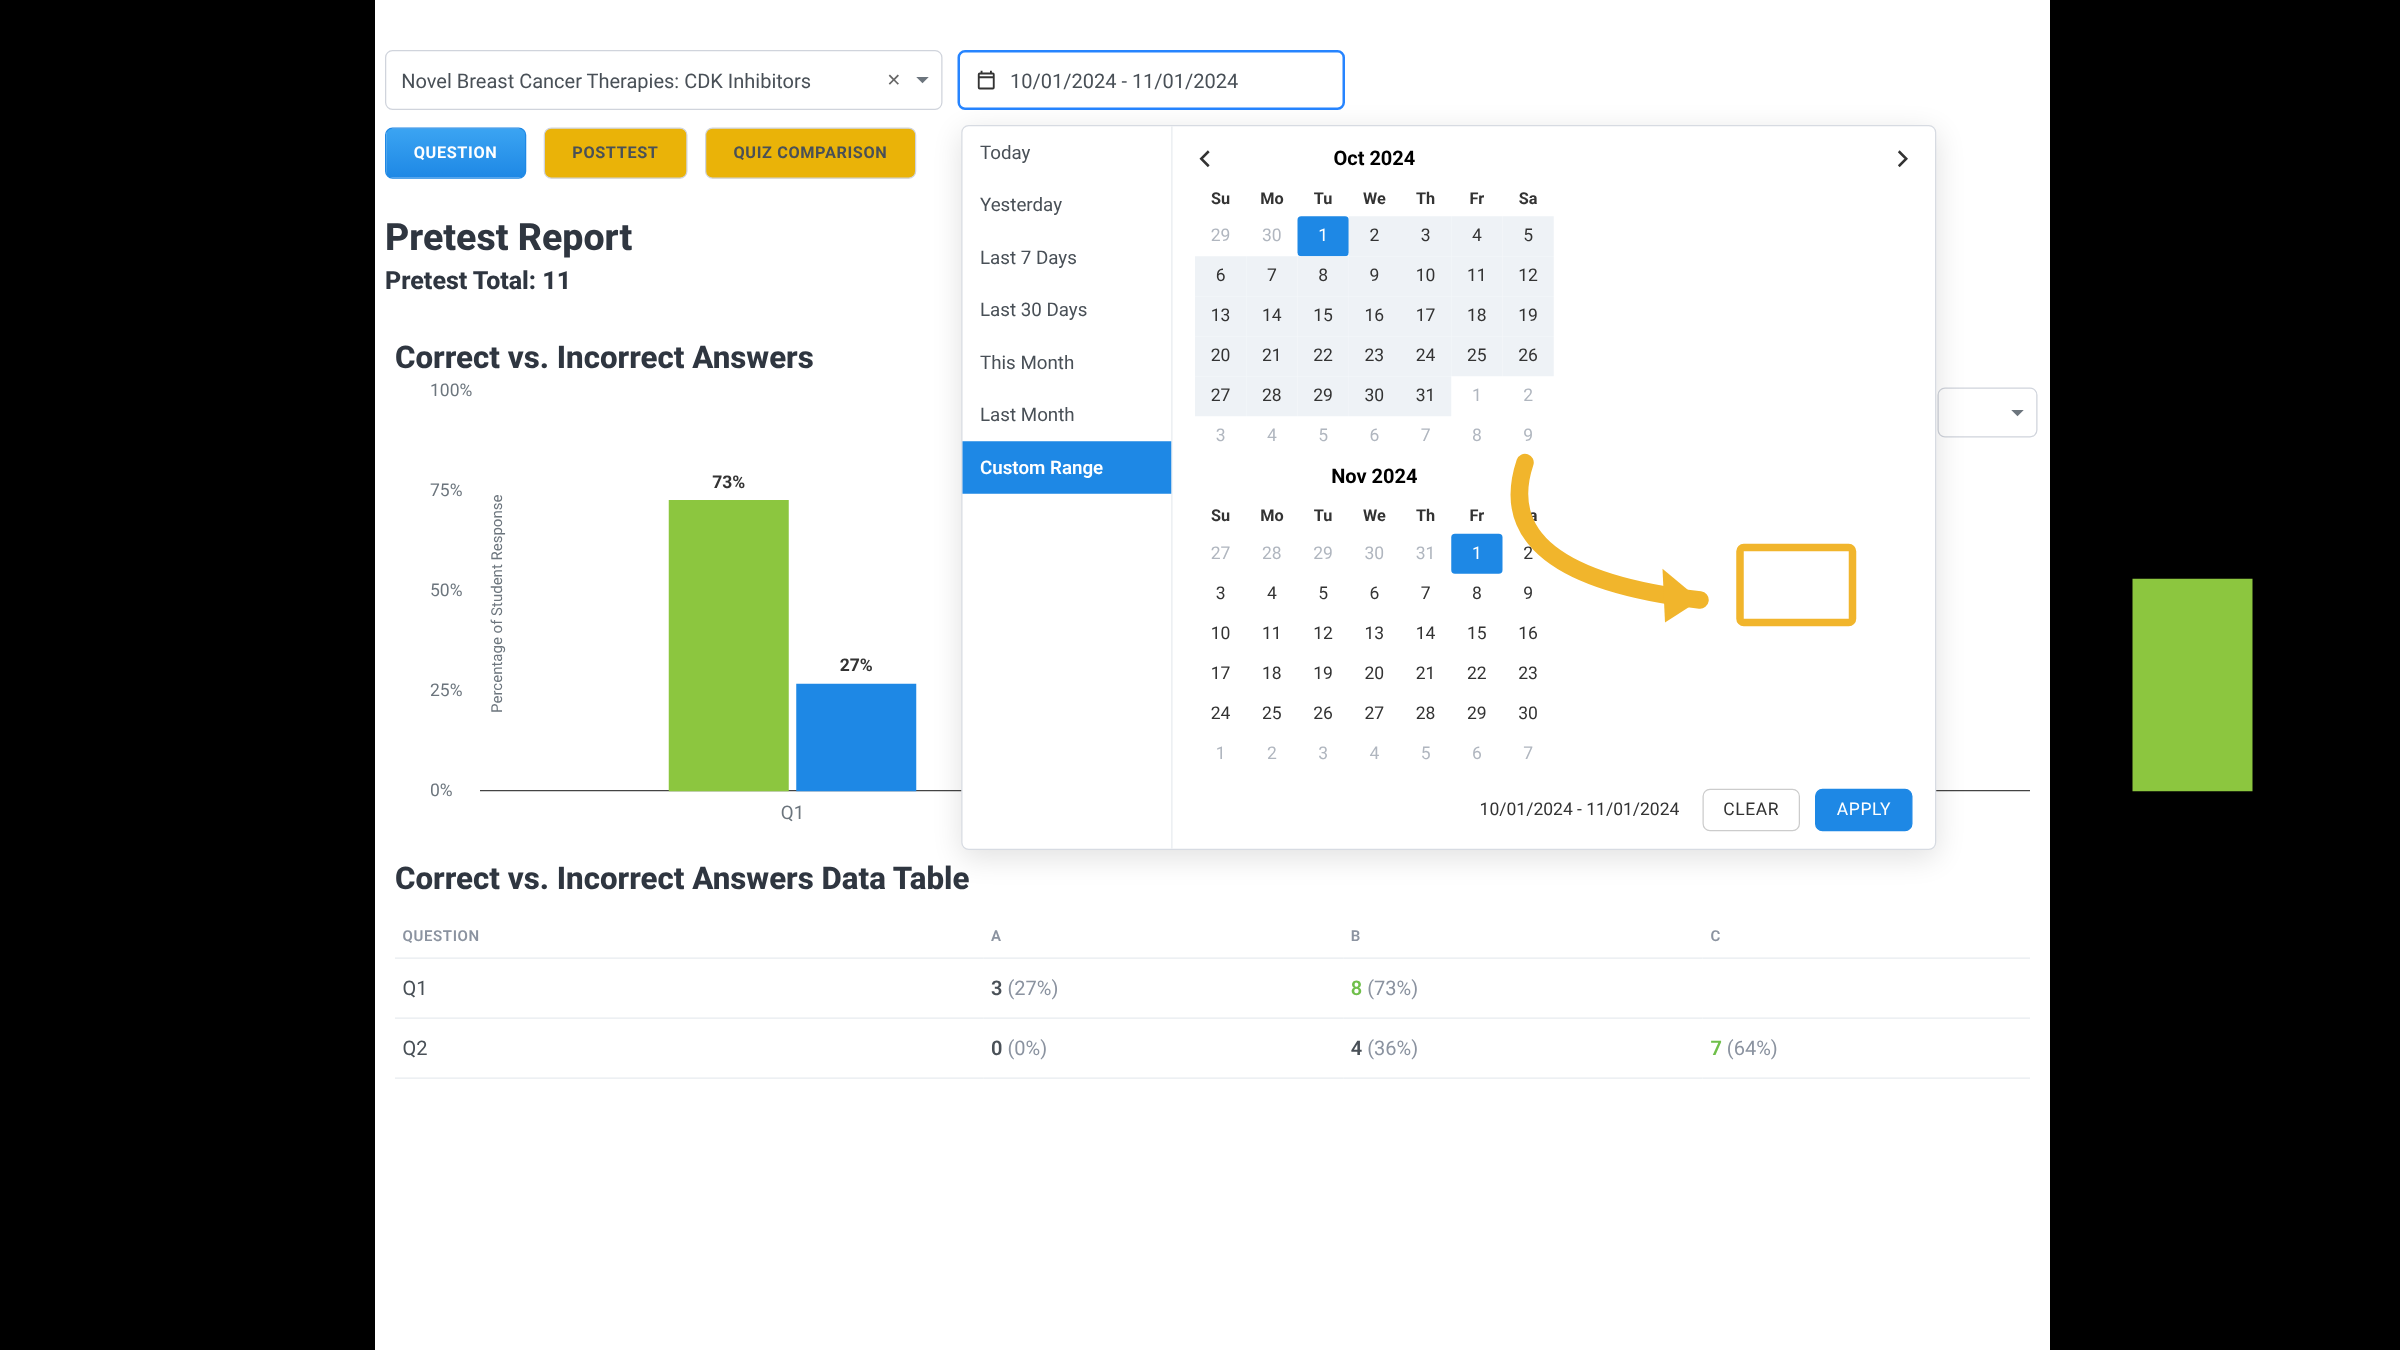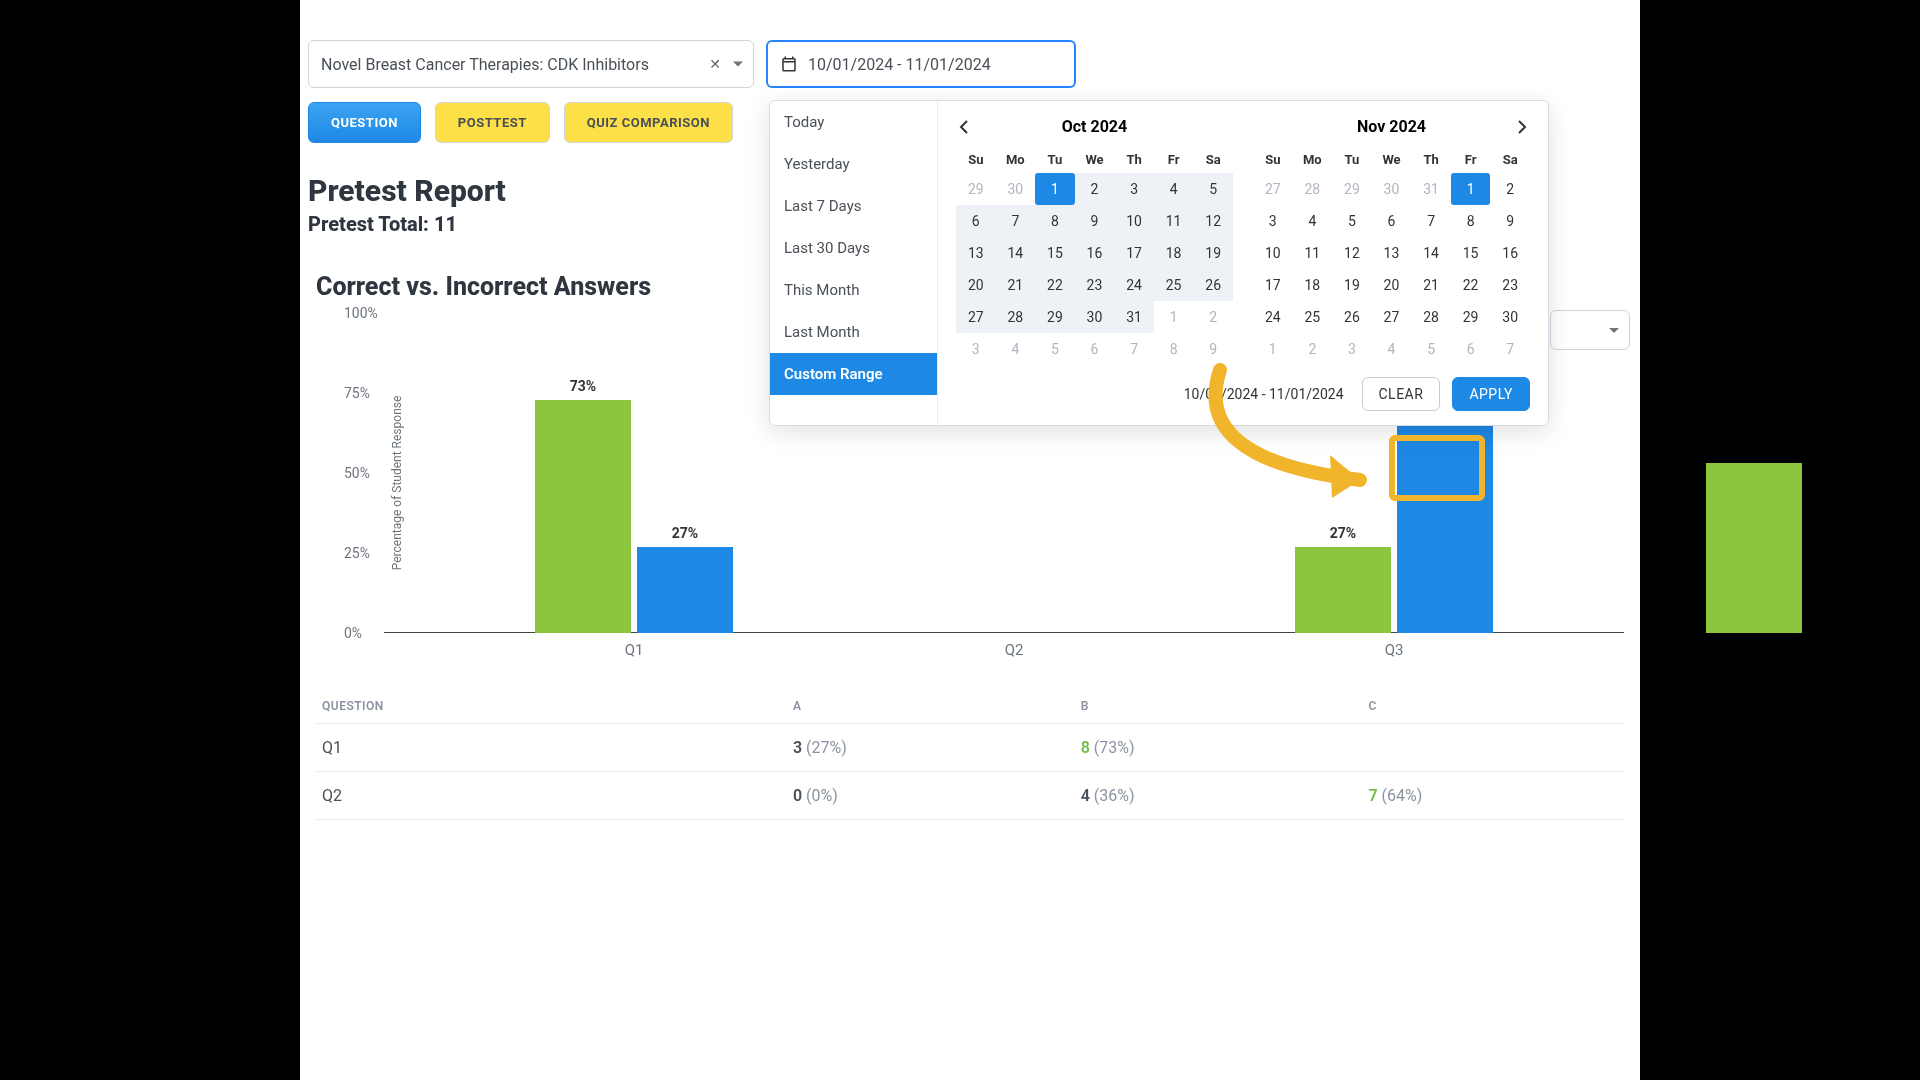--- a/index.html
+++ b/index.html
@@ -78,21 +78,21 @@
   padding: 14px 8px 0 8px;
 }
 .tab {
   padding: 12px 22px;
   border: 1px solid #d0d4dc;
   border-radius: 6px;
   font-size: 13px;
   font-weight: 700;
   letter-spacing: 0.5px;
   color: #495057;
-  background: #fde047;
+  background: #eab308;
   cursor: pointer;
 }
 .tab.active {
   background: linear-gradient(180deg,#3ba4f2,#1e88e5);
   color: #fff;
   border-color: #1e88e5;
 }
 .report-head {
   padding: 30px 8px 0 8px;
 }
@@ -260,22 +260,22 @@
   background: #1e88e5;
   color: #fff;
   font-weight: 600;
 }
 .calwrap {
   flex: 1;
   padding: 10px 18px 14px 18px;
 }
 .months {
   display: flex;
-  gap: 20px;
   position: relative;
+  flex-direction: column;
 }
 .navchev {
   position: absolute;
   top: 4px;
   width: 24px; height: 24px;
   display: flex; align-items: center; justify-content: center;
   cursor: pointer;
   color: #333;
 }
 .navchev.left { left: -4px; }
@@ -417,20 +417,21 @@
           <div class="xcat" style="left:880px">Q3</div>
 
           <div class="group" style="left:1240px">
             <div class="bar" style="height:170px;background:#8cc63f"></div>
           </div>
         </div>
       </div>
     </div>
 
     <div class="table-section">
+      <div class="table-title">Correct vs. Incorrect Answers Data Table</div>
       <table class="data">
         <thead>
           <tr>
             <th style="width:36%">QUESTION</th>
             <th style="width:22%">A</th>
             <th style="width:22%">B</th>
             <th style="width:20%">C</th>
           </tr>
         </thead>
         <tbody id="tbody">

